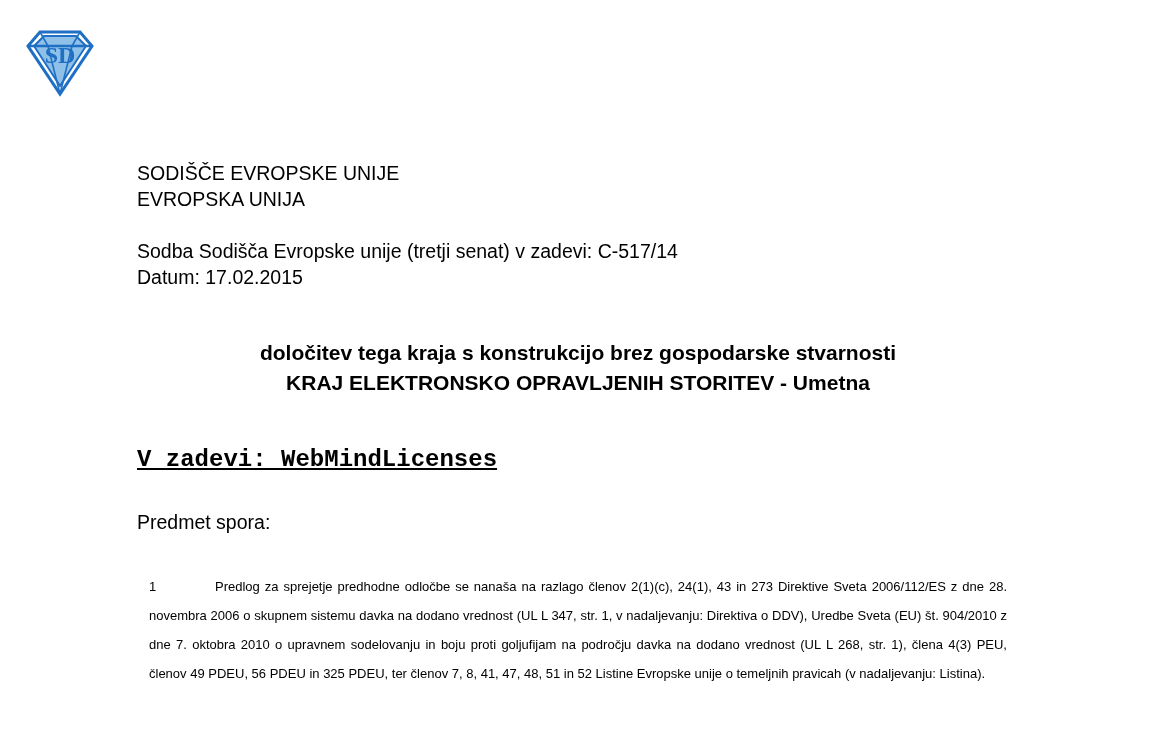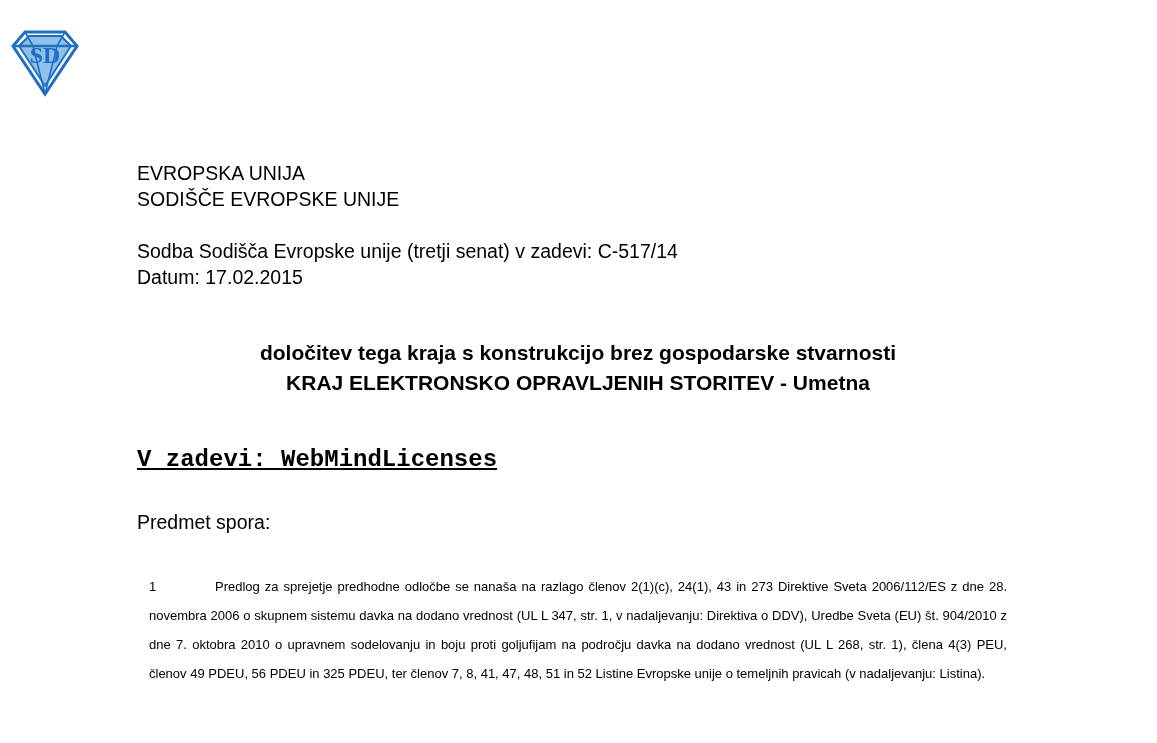--- a/index.html
+++ b/index.html
@@ -16,21 +16,21 @@
     overflow: hidden;
   }
   .page {
     position: relative;
     width: 1157px;
     height: 743px;
   }
   
   .logo {
     position: absolute;
-    left: 5px;
+    left: 20px;
     top: 26px;
     width: 80px;
     height: 74px;
   }
   
   .doc {
     position: absolute;
     left: 137px;
     top: 160px;
     width: 882px;
@@ -86,22 +86,22 @@
         <path d="M8 20 L72 20" stroke="#1f6fc4" stroke-width="2.5" fill="none"></path>
         <path d="M20 6 L28 20 L40 68" stroke="#1f6fc4" stroke-width="1.6" fill="none"></path>
         <path d="M60 6 L52 20 L40 68" stroke="#1f6fc4" stroke-width="1.6" fill="none"></path>
         <text x="40" y="37" font-family="'Liberation Serif', serif" font-size="24" font-weight="bold" fill="#1f6fc4" text-anchor="middle">SD</text>
       </g>
     </svg>
   </div>
 
   <div class="doc">
 
+    <div class="line">SODIŠČE EVROPSKE UNIJE</div>
     <div class="line">EVROPSKA UNIJA</div>
-    <div class="line">SODIŠČE EVROPSKE UNIJE</div>
 
     <div class="block-gap-lg"></div>
 
     <div class="line">Sodba Sodišča Evropske unije (tretji senat) v zadevi: C-517/14</div>
     <div class="line">Datum: 17.02.2015</div>
 
     <div class="block-gap-lg"></div>
     <div class="block-gap-md"></div>
 
     <div class="title">

